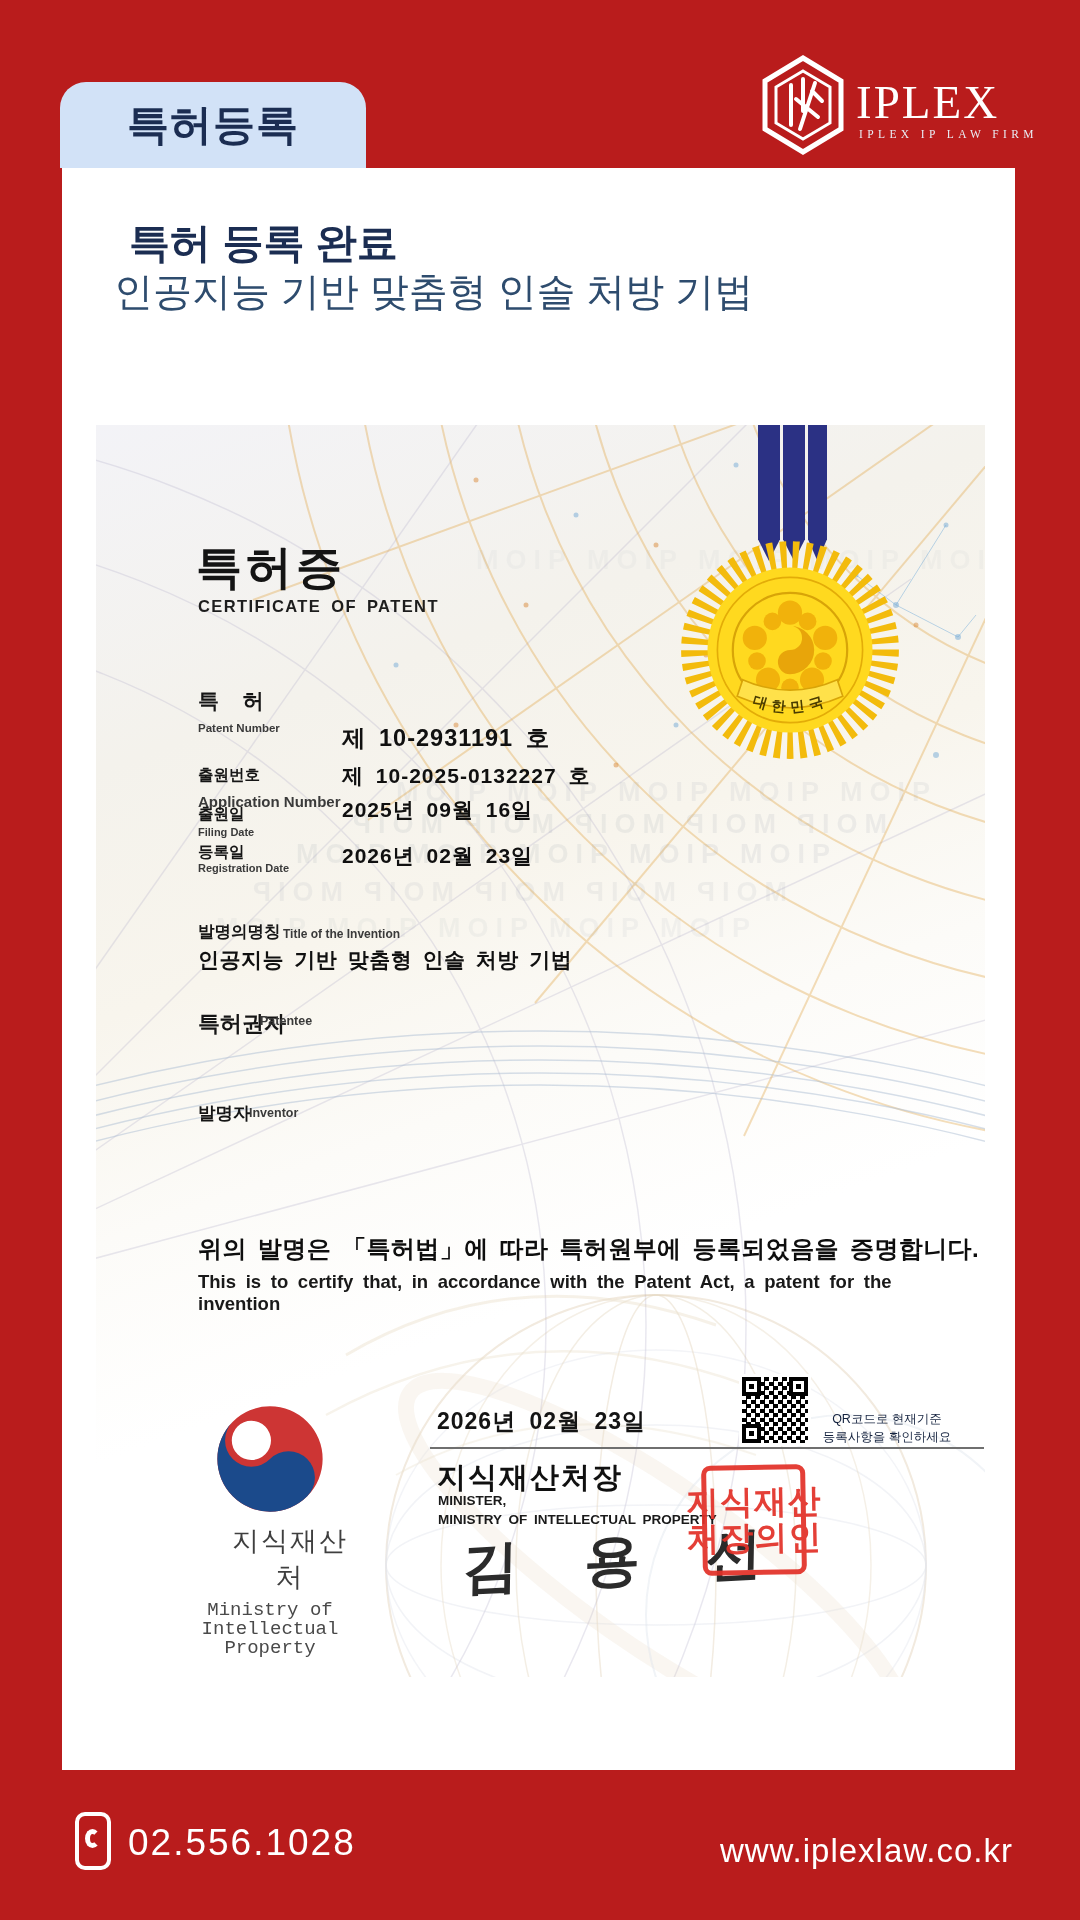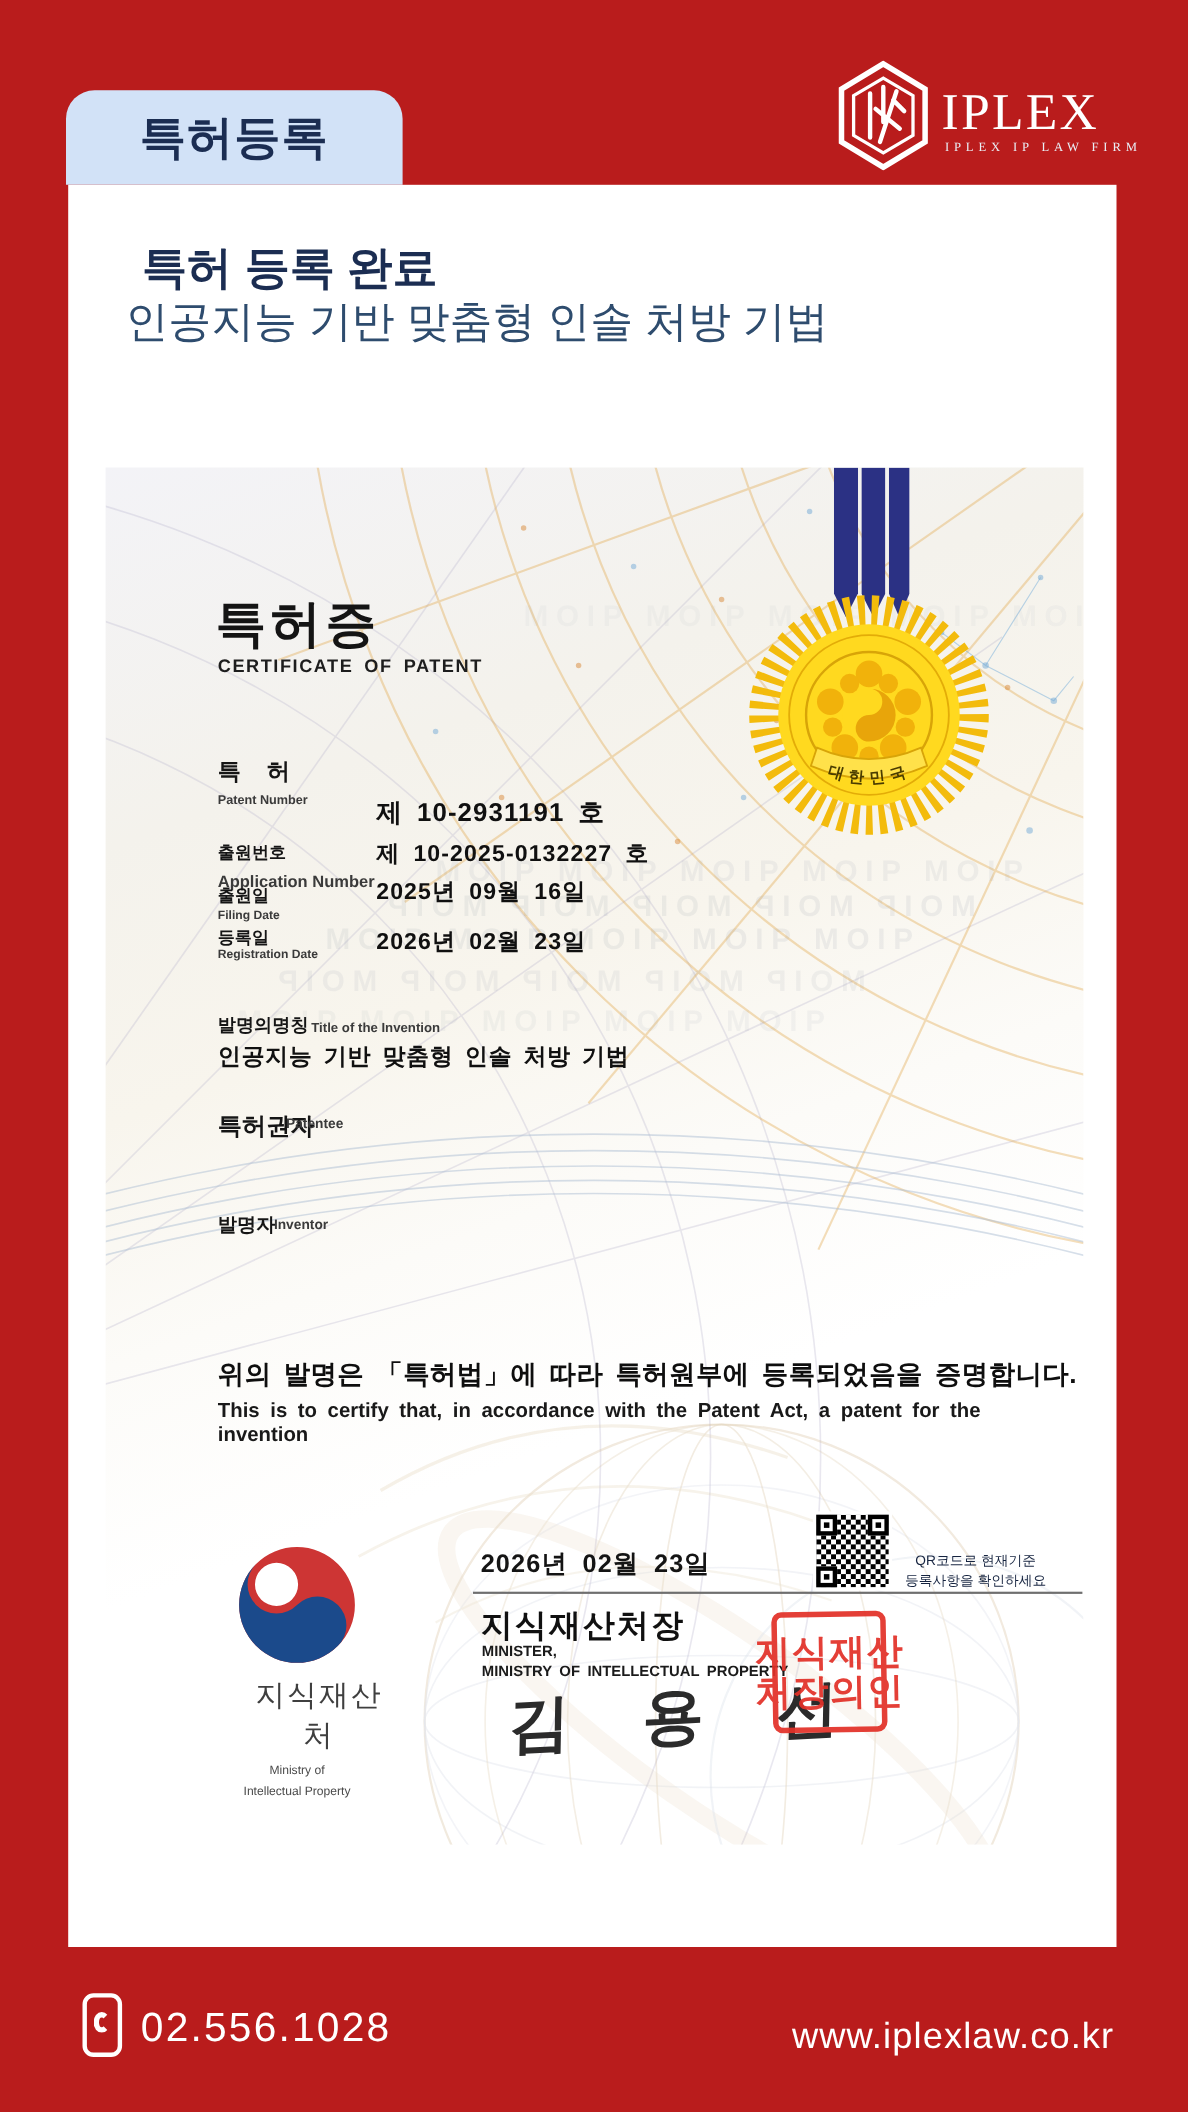--- a/index.html
+++ b/index.html
@@ -87,21 +87,21 @@
        font-size:56px;font-weight:600;color:#2b2b2b;letter-spacing:26px;transform:rotate(-3deg) skewX(-4deg);z-index:5;}
   .seal{position:absolute;left:606px;top:1040px;width:104px;height:110px;border:5px solid #e23128;border-radius:9px;
         display:flex;flex-direction:column;align-items:center;justify-content:center;z-index:6;opacity:.93;
         transform:rotate(-1deg);}
   .seal span{font-size:33px;font-weight:900;color:#e23128;line-height:36px;letter-spacing:1px;white-space:nowrap;}
 
   
   .gov{position:absolute;left:96px;top:978px;width:156px;text-align:center;z-index:4;}
   .gov svg{display:block;margin:0 auto;}
   .gov .gname{margin-top:8px;font-size:27px;font-weight:500;color:#3f3f3f;letter-spacing:2px;margin-left:40px;}
-  .gov .gen{margin-top:6px;font-size:11px;font-weight:500;color:#4a4a4a;line-height:19px;}
+  .gov .gen{margin-top:6px;font-size:19px;font-weight:500;color:#4a4a4a;line-height:19px;font-family:Liberation Mono, monospace;}
 
   
   .phone-icon{position:absolute;left:75px;top:1812px;width:36px;height:58px;border:4px solid #ffffff;border-radius:10px;}
   .phone-icon i{position:absolute;left:6px;top:13px;width:15px;height:19px;border:5px solid #ffffff;
                 border-right-color:transparent;border-radius:50%;display:block;}
   .phone-num{position:absolute;left:128px;top:1822px;font-size:37px;color:#ffffff;letter-spacing:2px;}
   .site{position:absolute;right:67px;top:1832px;font-size:33px;color:#ffffff;letter-spacing:1px;}
 </style>
 </head>
 <body>

